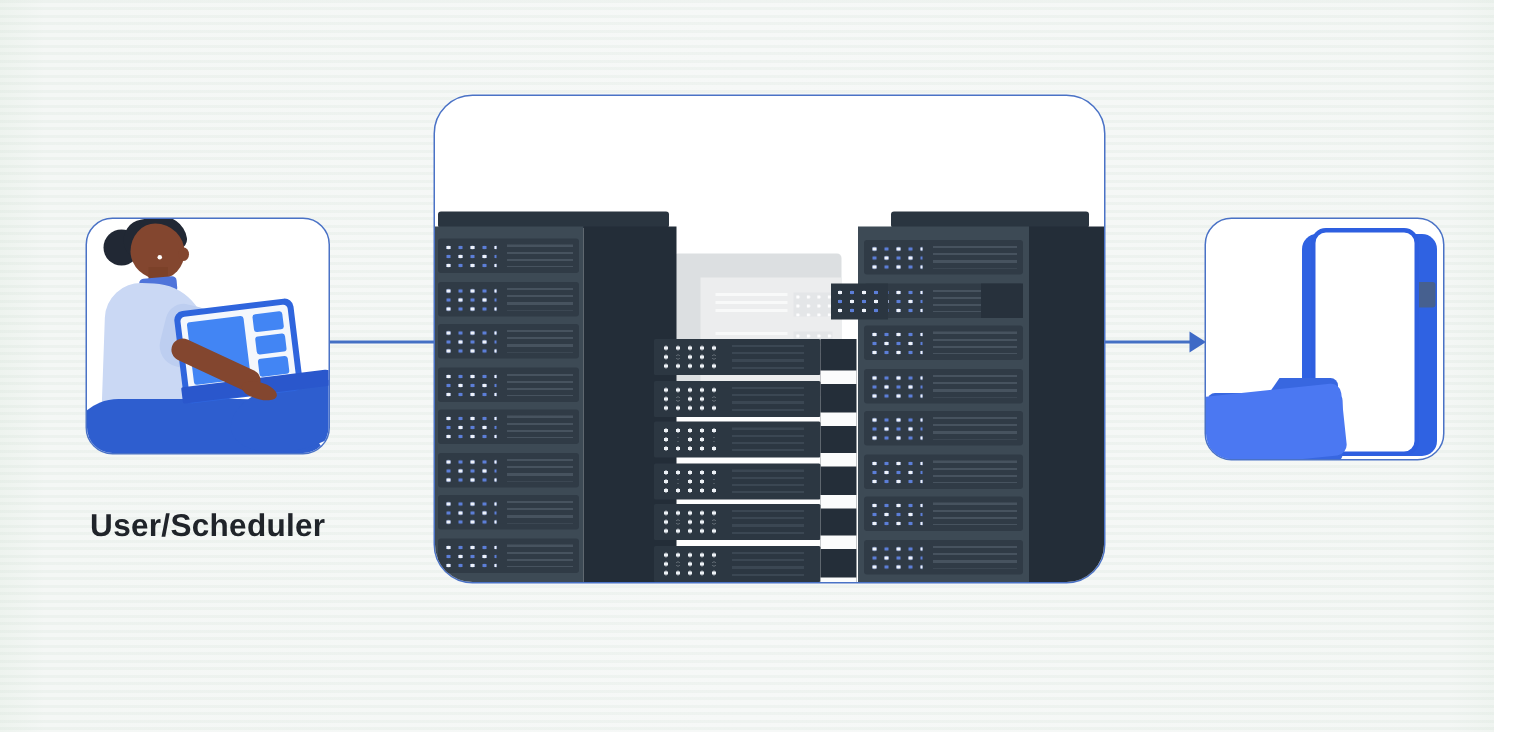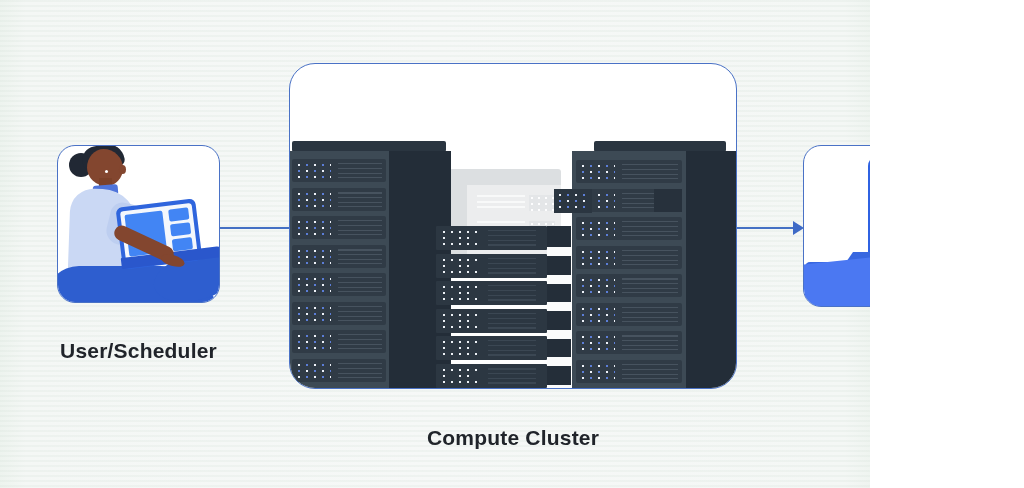--- a/index.html
+++ b/index.html
@@ -1,16 +1,16 @@
 <!DOCTYPE html>
 <html><head>
 <meta charset="utf-8">
 <style>
   html,body{margin:0;padding:0;background:#ffffff;}
-  .stage{position:relative;width:870px;height:488px;overflow:hidden;
+  .stage{position:relative;width:996px;height:488px;overflow:hidden;
     font-family:"Liberation Sans",sans-serif;
     background:linear-gradient(90deg,#edf3ee 0%,#f4f7f5 3%,#f6f8f7 50%,#f4f7f5 97%,#eff4f0 100%);}
   .stage::before{content:"";position:absolute;inset:0;z-index:0;pointer-events:none;
     background:repeating-linear-gradient(180deg,rgba(208,222,212,.20) 0 2px,rgba(255,255,255,0) 2px 5px);}
   .node-box{position:absolute;background:#ffffff;border:1.5px solid #4a72c6;box-sizing:border-box;overflow:hidden;z-index:2;}
   .box-user{left:57px;top:145px;width:163px;height:158px;border-radius:18px;}
   .box-cluster{left:289px;top:63px;width:448px;height:326px;border-radius:26px;}
   .box-storage{left:803px;top:145px;width:160px;height:162px;border-radius:18px;}
   .diagram-label{position:absolute;font-weight:bold;font-size:21px;color:#20242a;text-align:center;letter-spacing:.2px;z-index:3;}
   .label-user{left:27px;top:339px;width:223px;}
@@ -232,14 +232,13 @@
       <div class="st-back"></div>
       <div class="st-port"></div>
       <div class="st-face"></div>
       <div class="fo-back"></div>
       <div class="fo-tab"></div>
       <div class="fo-front"></div>
     </div>
   </div>
 
   <div class="diagram-label label-user">User/Scheduler</div>
-  <div class="diagram-label label-cluster">Compute Cluster</div>
 </div>
 
 </body></html>

